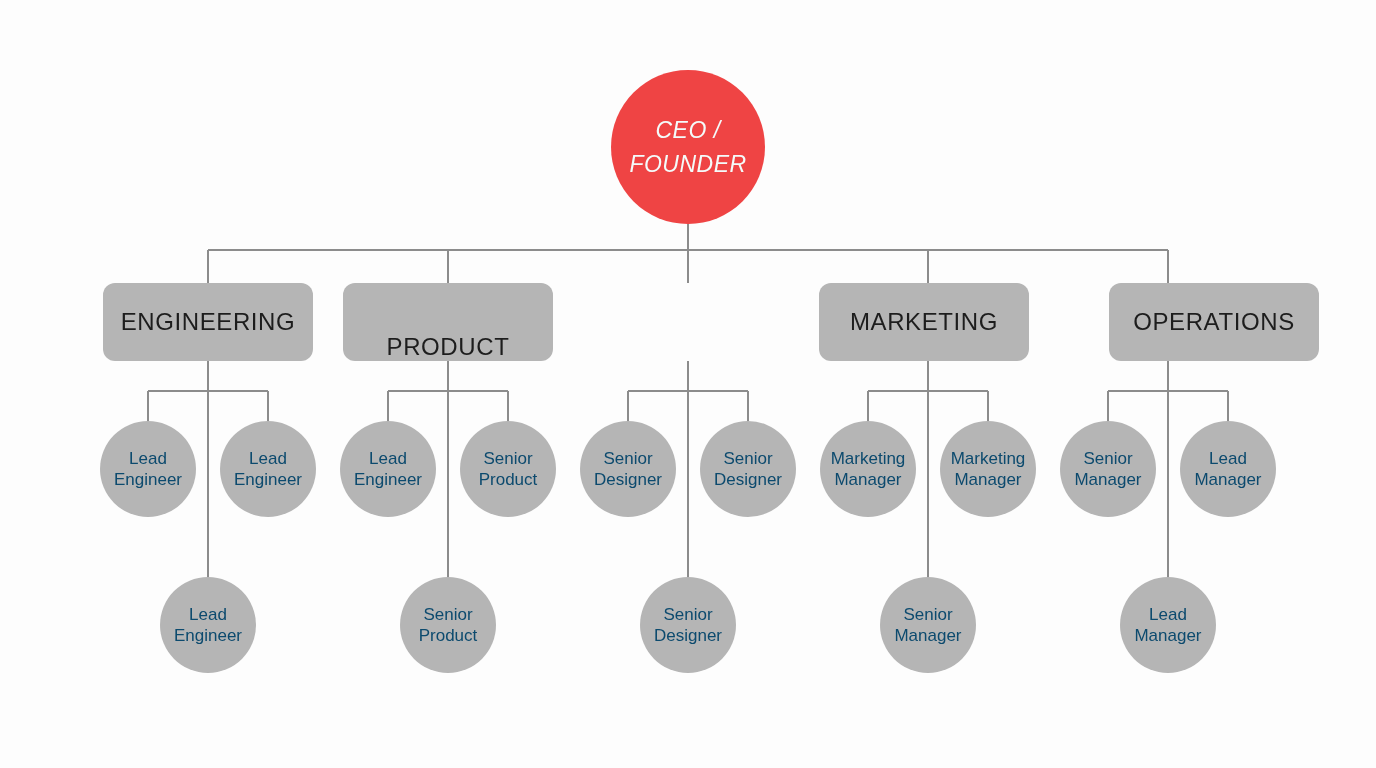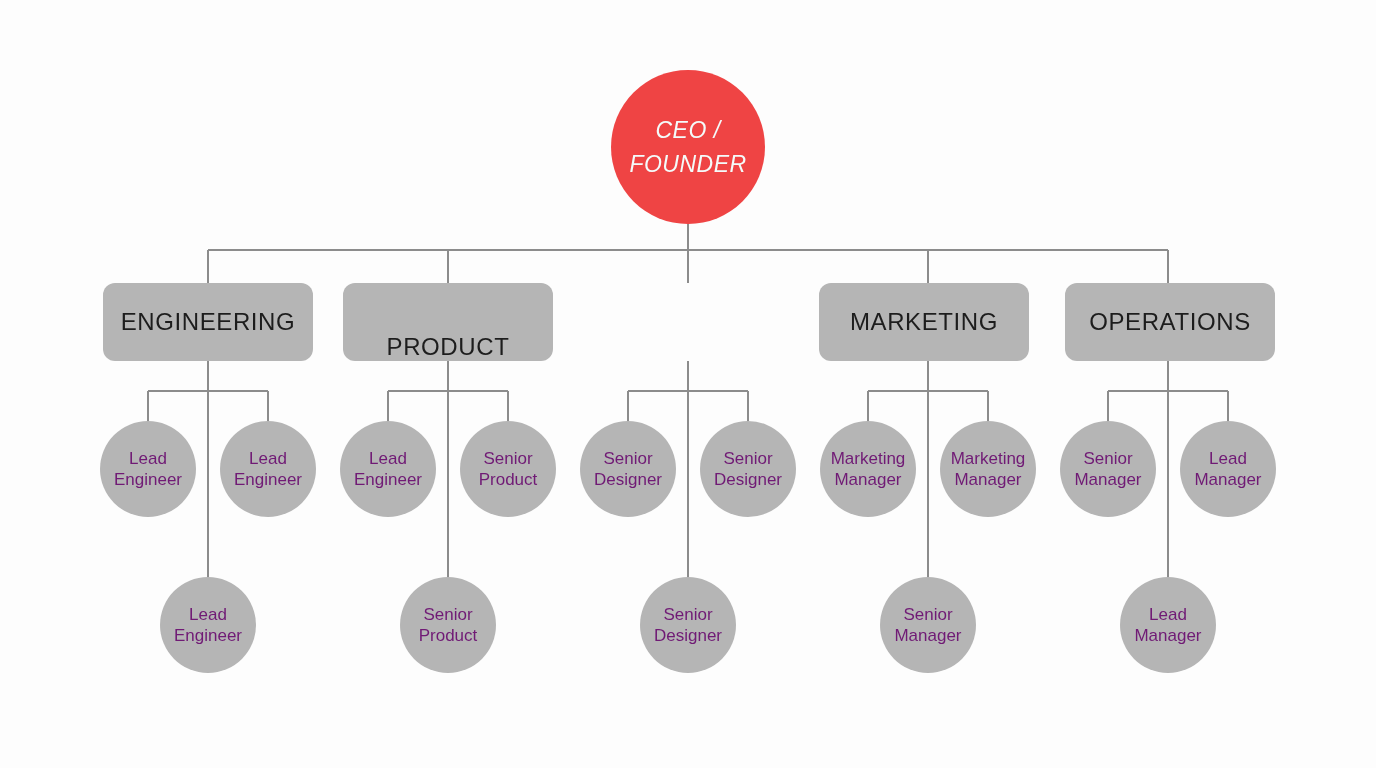--- a/index.html
+++ b/index.html
@@ -48,21 +48,21 @@
     font-size: 24px;
     letter-spacing: 0.6px;
     color: #1d1d1d;
   }
   .role-circle {
     width: 96px; height: 96px;
     border-radius: 50%;
     background: #b5b5b5;
     font-size: 17px;
     line-height: 1.25;
-    color: #701a75;
+    color: #0c4a6e;
   }
   .role-circle .label-wrap { width: 86px; }
   
   .child-row { top: 421px; }
   .grandchild-row { top: 577px; }
 </style>
 </head>
 <body>
 
 <div class="canvas">
@@ -88,21 +88,21 @@
 
   <div class="node dept-box" style="left:103px;">
     <span>ENGINEERING</span>
   </div>
   <div class="node dept-box" style="left:343px;align-items:flex-end;">
     <span>PRODUCT</span>
   </div>
   <div class="node dept-box" style="left:819px;">
     <span>MARKETING</span>
   </div>
-  <div class="node dept-box" style="left:1065px;justify-content:center;">
+  <div class="node dept-box" style="left:1109px;justify-content:center;">
     <span>OPERATIONS</span>
   </div>
 
   <div class="node role-circle child-row" style="left:100px;">
     <div class="label-wrap">Lead Engineer</div>
   </div>
   <div class="node role-circle child-row" style="left:220px;">
     <div class="label-wrap">Lead Engineer</div>
   </div>
   <div class="node role-circle grandchild-row" style="left:160px;">

